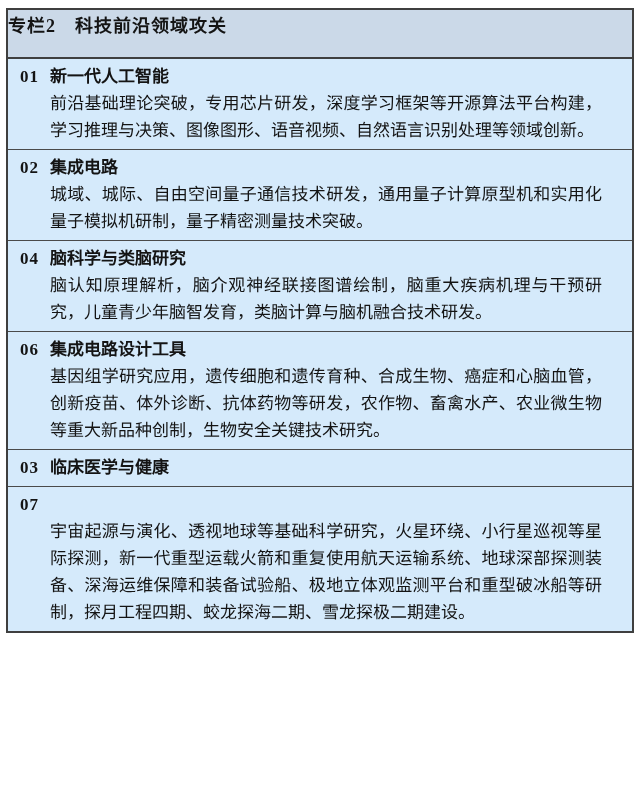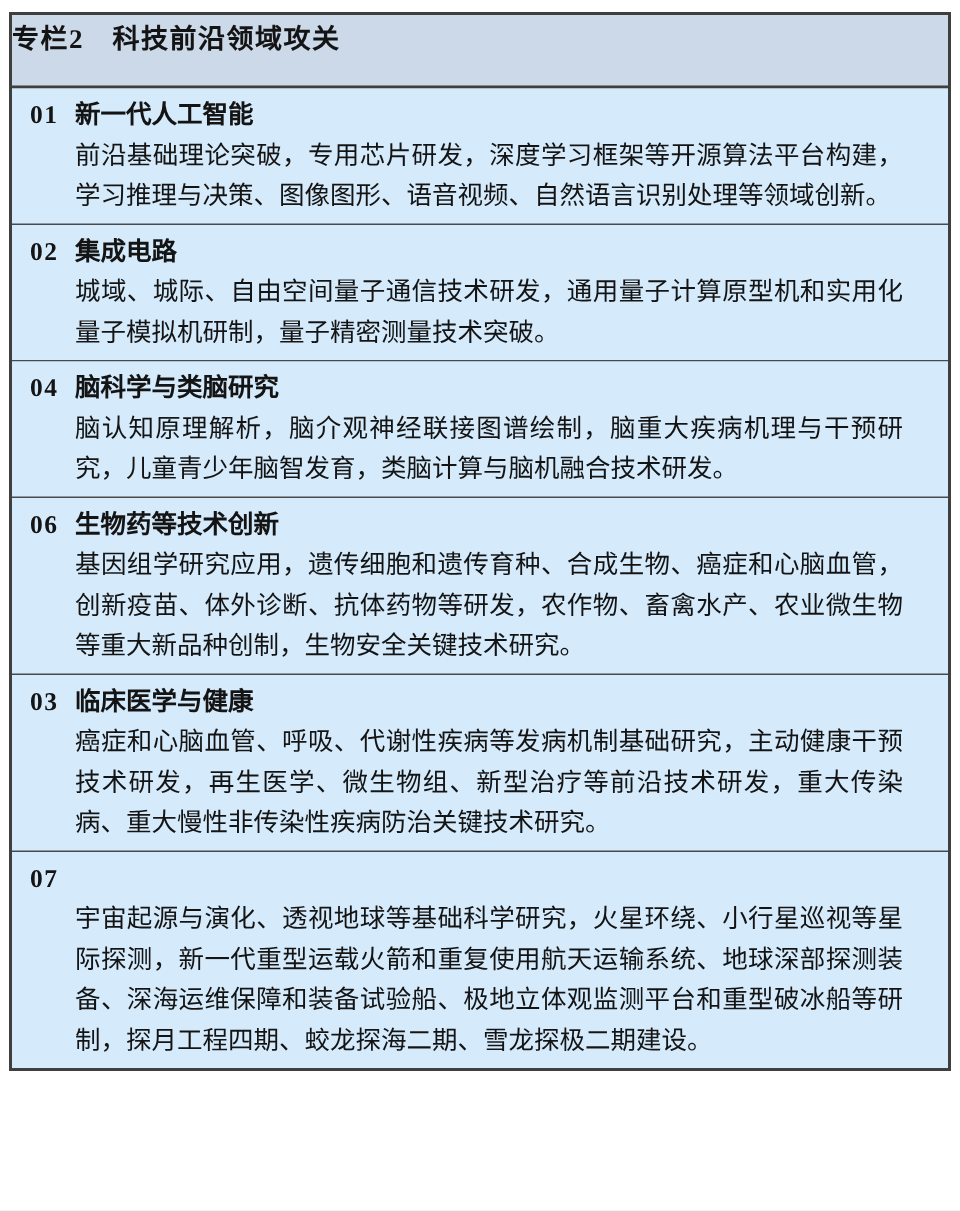--- a/index.html
+++ b/index.html
@@ -89,31 +89,30 @@
       <div class="head-row">
         <span class="num">04</span>
         <span class="head">脑科学与类脑研究</span>
       </div>
       <p class="body-text">脑认知原理解析，脑介观神经联接图谱绘制，脑重大疾病机理与干预研究，儿童青少年脑智发育，类脑计算与脑机融合技术研发。</p>
     </div>
 
     <div class="section">
       <div class="head-row">
         <span class="num">06</span>
-        <span class="head">生物药等技术创新</span>
+        <span class="head">集成电路设计工具</span>
       </div>
       <p class="body-text">基因组学研究应用，遗传细胞和遗传育种、合成生物、癌症和心脑血管，创新疫苗、体外诊断、抗体药物等研发，农作物、畜禽水产、农业微生物等重大新品种创制，生物安全关键技术研究。</p>
     </div>
 
     <div class="section">
       <div class="head-row">
         <span class="num">03</span>
         <span class="head">临床医学与健康</span>
       </div>
-      <p class="body-text">癌症和心脑血管、呼吸、代谢性疾病等发病机制基础研究，主动健康干预技术研发，再生医学、微生物组、新型治疗等前沿技术研发，重大传染病、重大慢性非传染性疾病防治关键技术研究。</p>
     </div>
 
     <div class="section">
       <div class="head-row">
         <span class="num">07</span>
       </div>
       <p class="body-text">宇宙起源与演化、透视地球等基础科学研究，火星环绕、小行星巡视等星际探测，新一代重型运载火箭和重复使用航天运输系统、地球深部探测装备、深海运维保障和装备试验船、极地立体观监测平台和重型破冰船等研制，探月工程四期、蛟龙探海二期、雪龙探极二期建设。</p>
     </div>
 
   </div>

